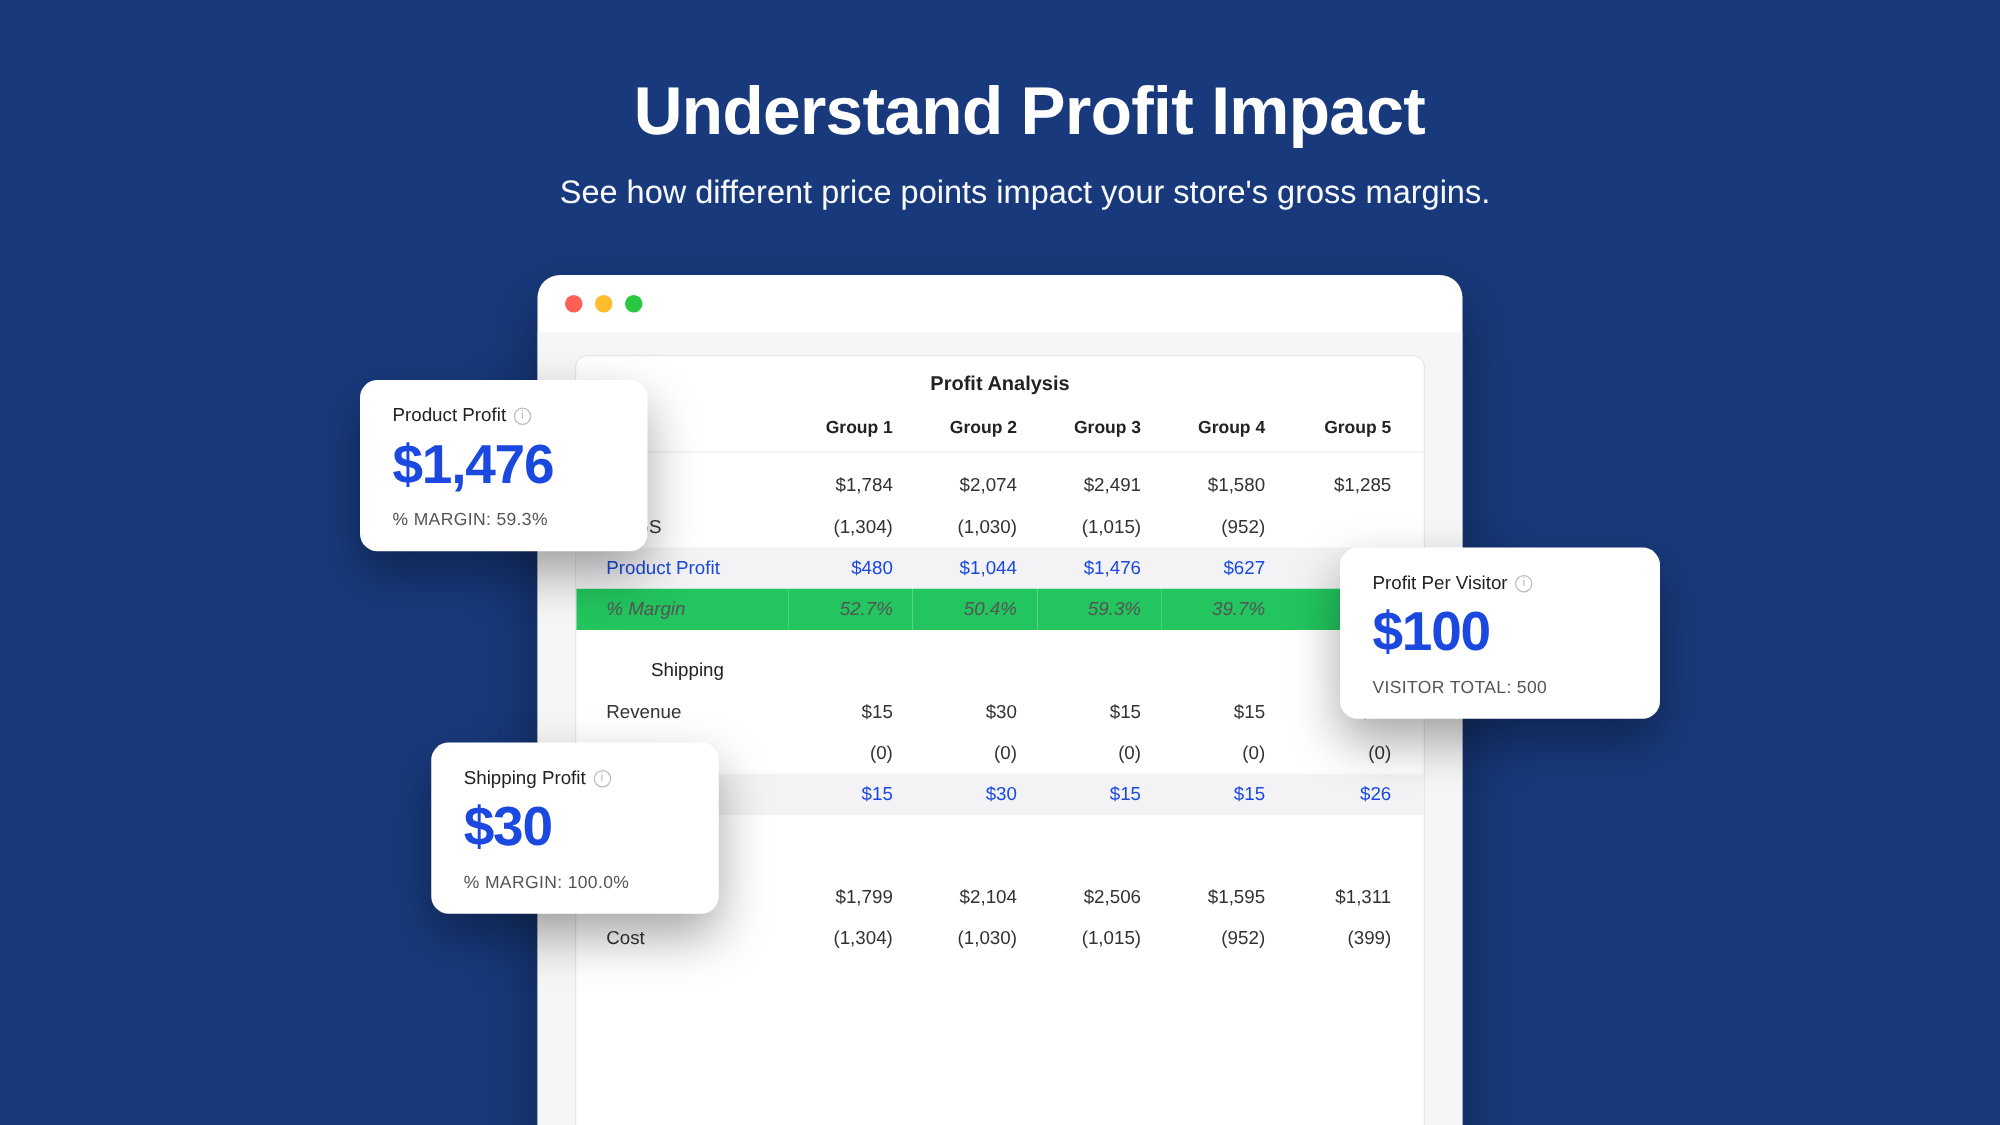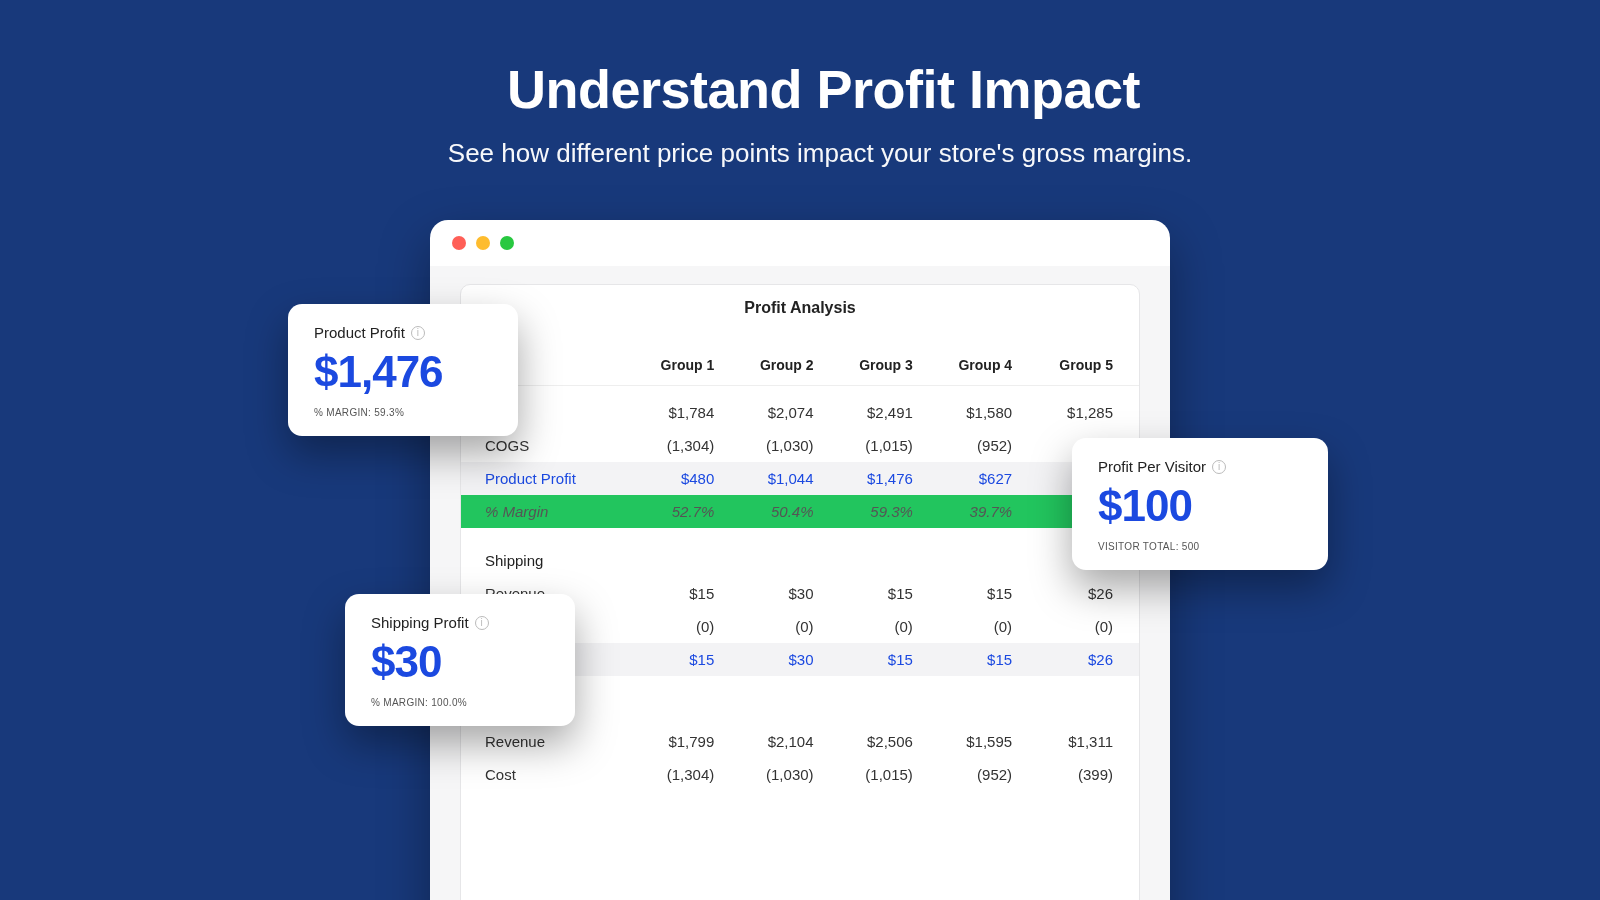--- a/index.html
+++ b/index.html
@@ -33,44 +33,44 @@
   .card {
     background: #fff;
     border: 1px solid #e6e6e8;
     border-radius: 10px;
     padding: 14px 0 0 0;
     height: 664px;
     overflow: hidden;
   }
   .card-title { text-align: center; font-size: 16px; font-weight: 600; color: #222; }
 
-  table { width: 100%; border-collapse: collapse; margin-top: 32px; font-size: 15px; }
+  table { width: 100%; border-collapse: collapse; margin-top: 8px; font-size: 15px; }
   th, td { text-align: right; padding: 8px 16px; font-weight: 400; }
   th:first-child, td:first-child { text-align: left; padding-left: 24px; width: 170px; }
   th:last-child, td:last-child { padding-right: 26px; }
   thead th { font-weight: 600; color: #222; font-size: 14px; padding-bottom: 12px; border-bottom: 1px solid #eee;}
-  .section-row td { padding-top: 24px; font-weight: 500; color: #222; }
+  .section-row td { padding-top: 24px; font-weight: 500; color: #222; text-align: center; }
   .hl td { background: #f3f3f5; color: #1b49e0; font-weight: 500; }
   .hl td:first-child { color: #1b49e0; }
   .muted-row td { background: #22c55e; font-style: italic; color: #555; }
   .muted-row td:first-child { font-style: italic; }
   tbody td { color: #333; }
 
   
   .fcard {
     position: absolute;
     background: #fff;
     border-radius: 14px;
     box-shadow: 0 18px 40px rgba(0,0,0,0.35);
     padding: 20px 26px 18px 26px;
     min-width: 230px;
   }
   .fcard .label { font-size: 15px; color: #222; display: flex; align-items: center; gap: 6px; }
   .fcard .value { font-size: 44px; font-weight: 700; color: #1b49e0; margin-top: 6px; letter-spacing: -1px; }
-  .fcard .sub { font-size: 10px; color: #555; margin-top: 10px; letter-spacing: 0.3px; }
+  .fcard .sub { font-size: 14px; color: #555; margin-top: 10px; letter-spacing: 0.3px; }
   .info-icon {
     display: inline-flex; width: 14px; height: 14px; border: 1px solid #bbb;
     border-radius: 50%; align-items: center; justify-content: center;
     font-size: 10px; color: #bbb; font-style: normal;
   }
 
   
   #fc1 { left: 288px;  top: 304px; }
   #fc2 { left: 345px;  top: 594px; }
   #fc3 { left: 1072px; top: 438px; width: 256px; }

